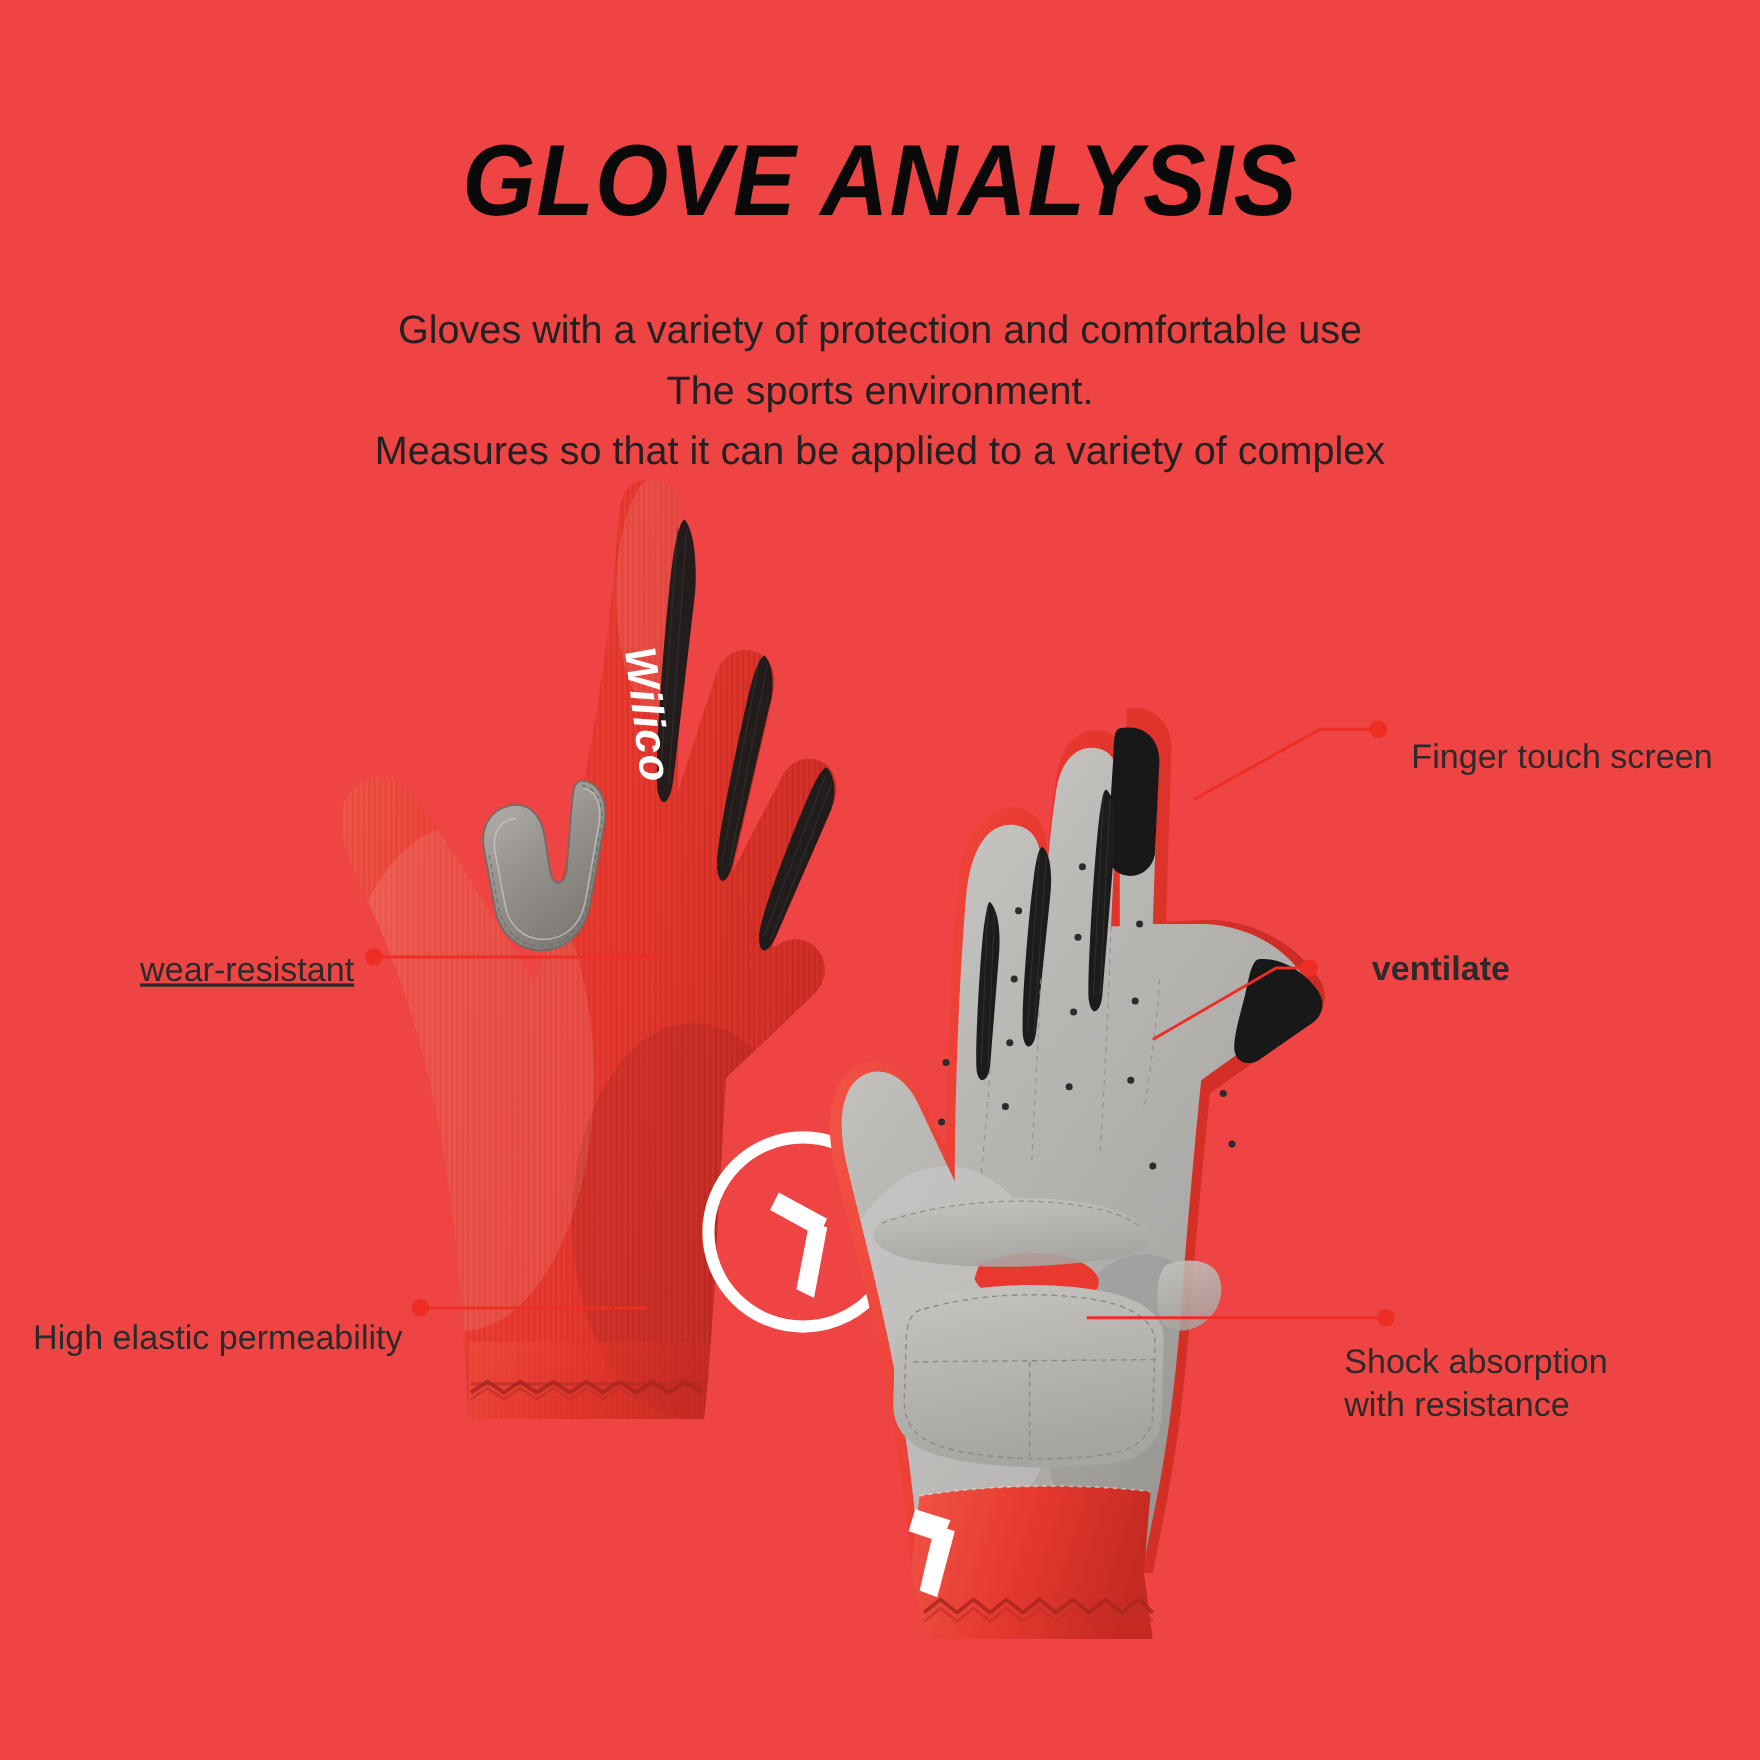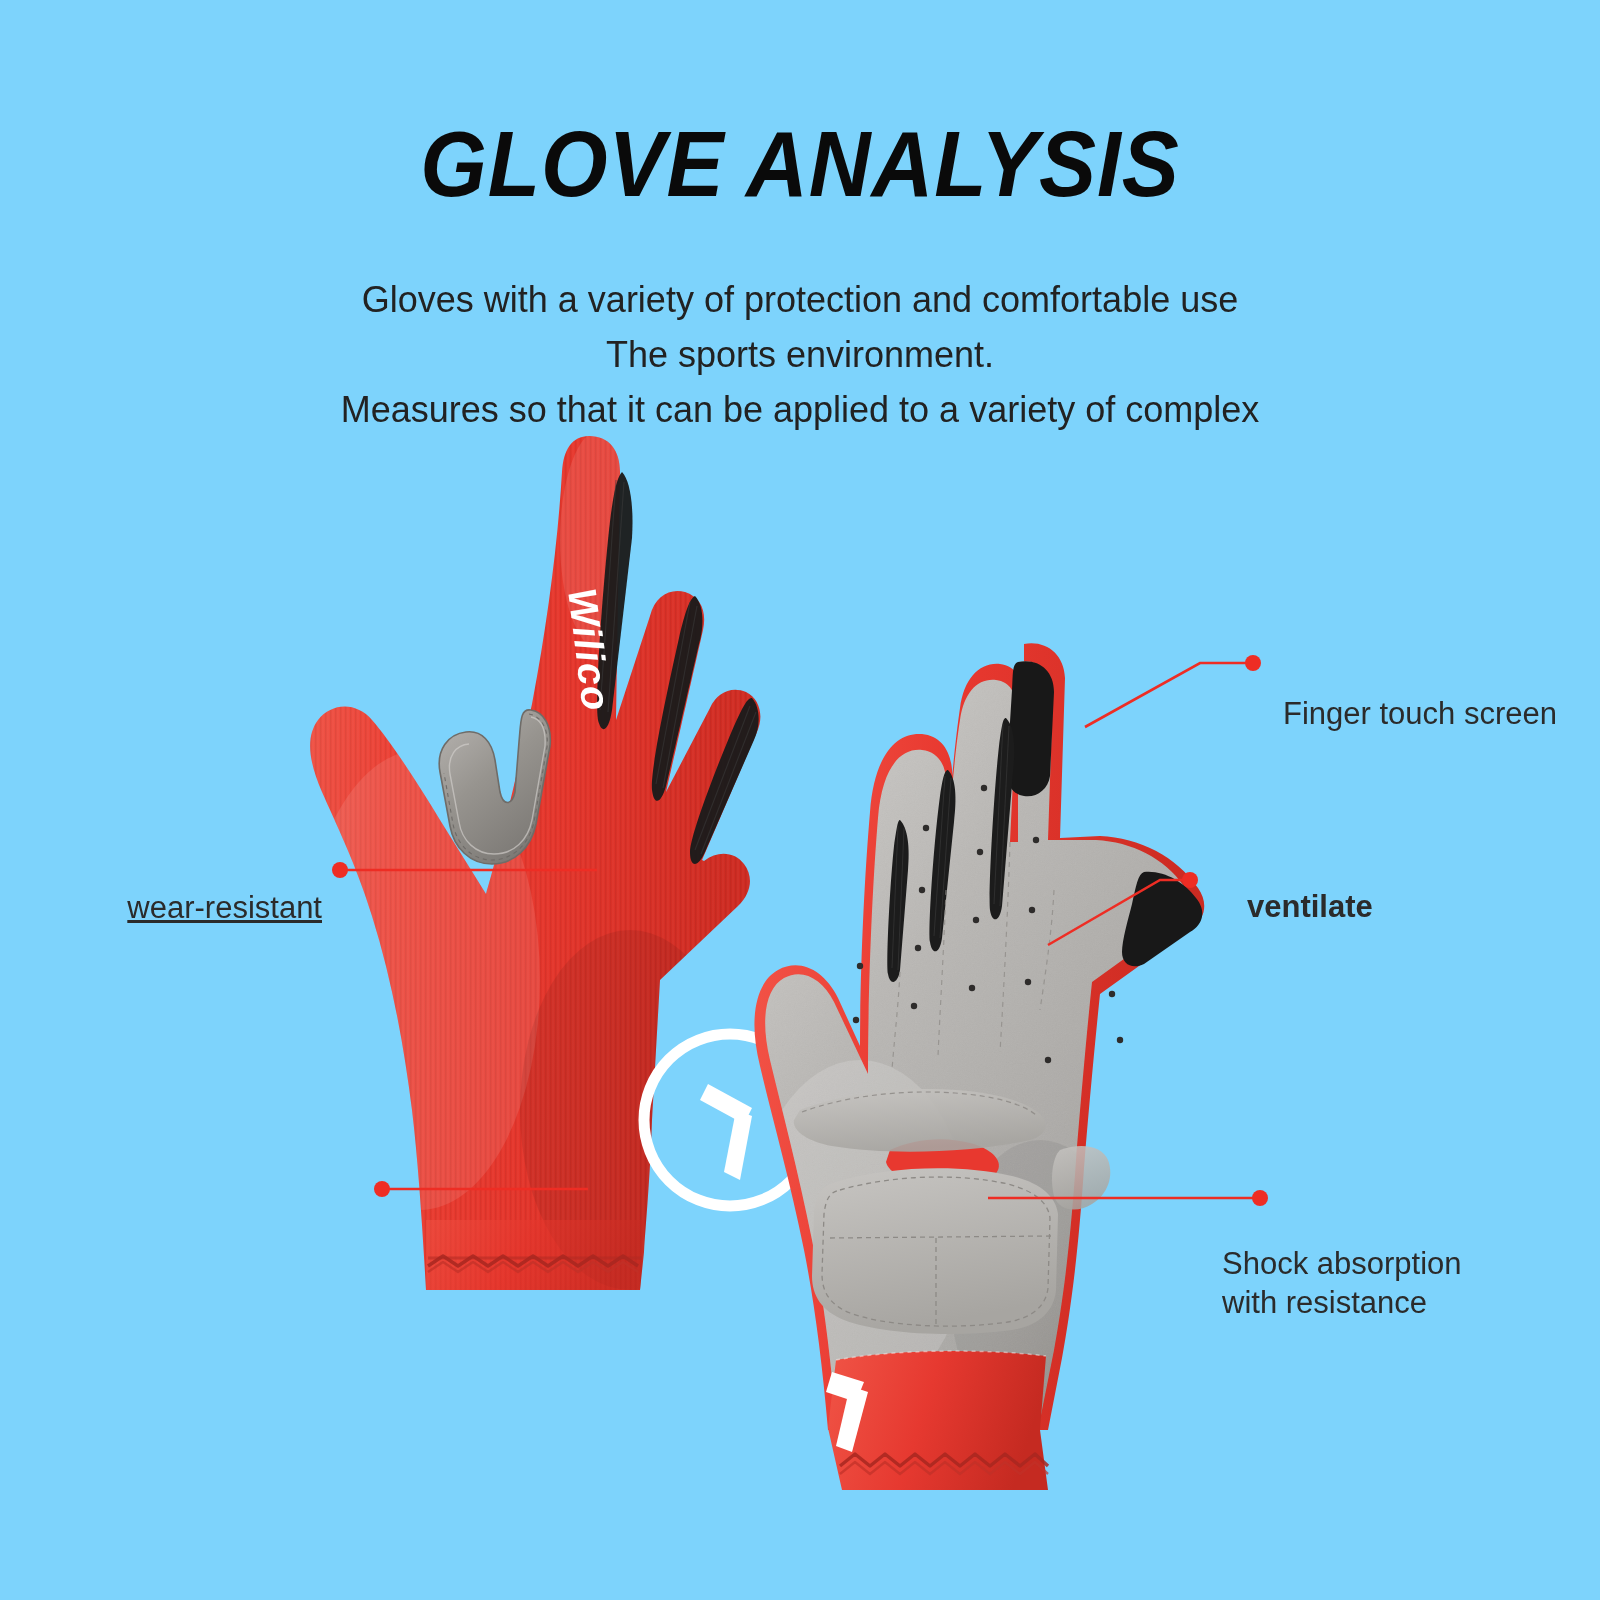--- a/index.html
+++ b/index.html
@@ -7,21 +7,21 @@
     padding: 0;
     background: #efefef;
   }
   body {
     font-family: "Liberation Sans", sans-serif;
   }
   #page {
     position: relative;
     width: 1600px;
     height: 1600px;
-    background: #7dd3fc;
+    background: #ef4444;
     overflow: hidden;
   }
 
   
   #title {
     position: absolute;
     left: 0;
     top: 118px;
     width: 1600px;
     text-align: center;
@@ -48,21 +48,20 @@
   }
   #subtitle div { white-space: nowrap; }
 
   
   .anno {
     position: absolute;
     font-size: 31px;
     color: #2b2b2b;
     line-height: 39px;
     white-space: nowrap;
-    margin-top: 26px;
   }
   .anno-left  { text-align: right; }
   .anno-right { text-align: left; }
 
   
   #leaders {
     position: absolute;
     left: 0; top: 0;
     width: 1600px; height: 1600px;
     pointer-events: none;
@@ -410,14 +409,17 @@
 
   <div class="anno anno-right" style="left:1222px; top:1218px;">
     <div>Shock absorption</div>
     <div>with resistance</div>
   </div>
 
   <div class="anno anno-left" style="left:20px; top:862px; width:302px;text-decoration:underline;">
     <div>wear-resistant</div>
   </div>
 
+  <div class="anno anno-left" style="left:20px; top:1196px; width:346px;">
+    <div>High elastic permeability</div>
+  </div>
 
 </div>
 
 </body></html>

